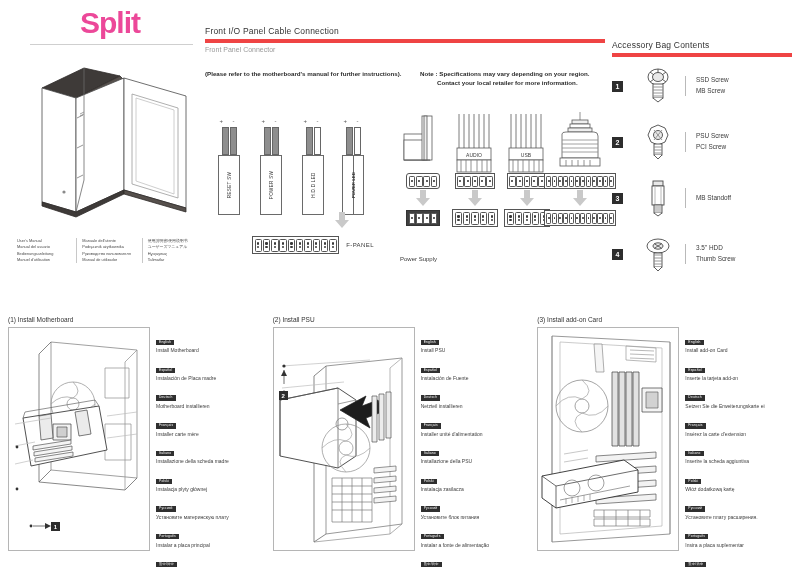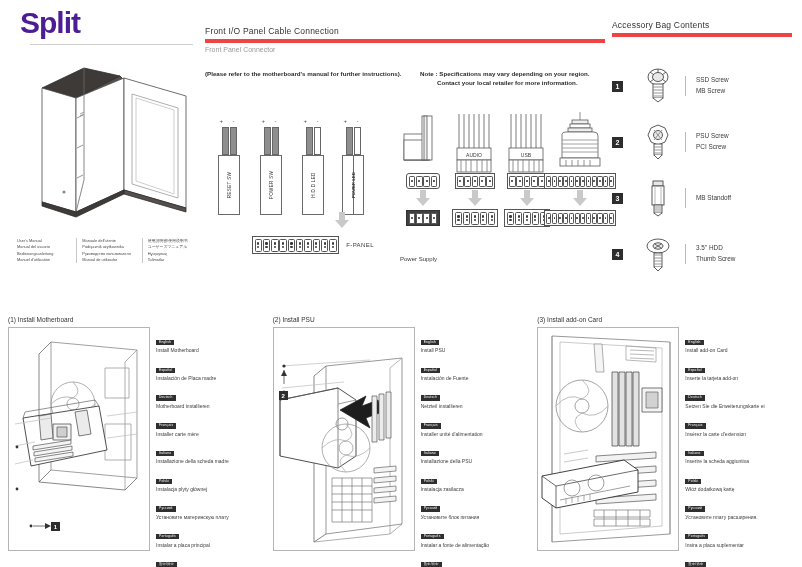--- a/index.html
+++ b/index.html
@@ -12,23 +12,23 @@
 
   
   .hdr{font-size:8.5px;color:#333;letter-spacing:.2px;padding-bottom:3px;}
   .hdr-rule{border-bottom:4px solid #ef4444;}
   .sub{font-size:7px;color:#9a9a9a;margin-top:3px;}
   .note{font-size:6.2px;font-weight:bold;color:#2b2b2b;line-height:1.45;}
 
   
   .title{
     position:absolute;left:20px;top:6px;width:180px;
-    text-align:left;font-size:30px;font-weight:bold;
+    text-align:center;font-size:30px;font-weight:bold;
     font-family:"Liberation Sans","DejaVu Sans",sans-serif;
-    letter-spacing:-1px;color:#4c1d95;
+    letter-spacing:-1px;color:#ec4899;
   }
   .title-rule{position:absolute;left:30px;top:44px;width:163px;border-top:1px solid #cfcfcf;}
 
   .case-wrap{position:absolute;left:24px;top:52px;width:180px;height:180px;}
 
   .manual-langs{
     position:absolute;left:12px;top:238px;width:195px;
     display:flex;font-size:3.9px;line-height:1.62;color:#4a4a4a;
   }
   .manual-col{padding:0 5px;flex:1;}
@@ -83,21 +83,21 @@
   .cg-final{height:16px;display:flex;align-items:center;justify-content:center;}
 
   .hdr-strip{display:flex;gap:.8px;padding:1.2px;border:.7px solid #555;background:#fff;}
   .hdr-cell{width:4.6px;height:9px;border:.6px solid #555;border-radius:1.2px;background:#fff;
     display:flex;align-items:center;justify-content:center;}
   .hdr-cell i{width:1.8px;height:1.8px;background:#333;border-radius:50%;}
 
   .psu-lbl{position:absolute;left:400px;top:256px;font-size:6px;color:#3a3a3a;}
 
   
-  .acc{position:absolute;left:612px;top:20px;width:180px;}
+  .acc{position:absolute;left:612px;top:40px;width:180px;}
   .acc-list{position:absolute;left:612px;top:58px;width:182px;}
   .acc-row{display:flex;align-items:center;height:56px;}
   .acc-num{
     width:11px;height:11px;background:#2d2d2d;color:#fff;font-size:7px;font-weight:bold;
     display:flex;align-items:center;justify-content:center;margin-right:18px;flex:0 0 auto;
   }
   .acc-ico{width:34px;height:44px;flex:0 0 auto;display:flex;align-items:center;justify-content:center;}
   .acc-div{width:1px;height:20px;background:#b9b9b9;margin:0 10px;flex:0 0 auto;}
   .acc-txt{font-size:6.4px;color:#3a3a3a;line-height:1.7;}
 

